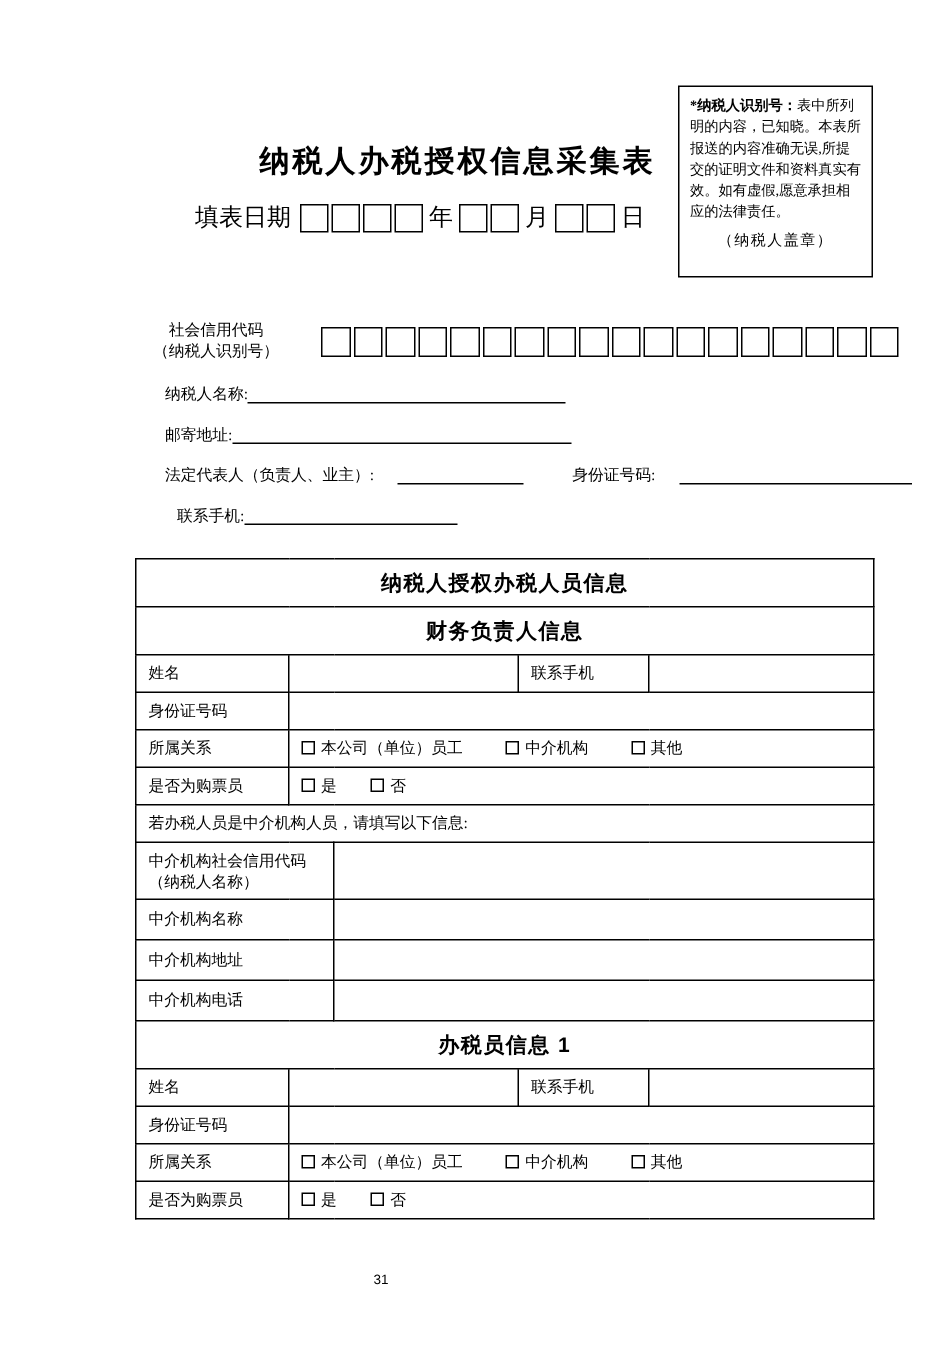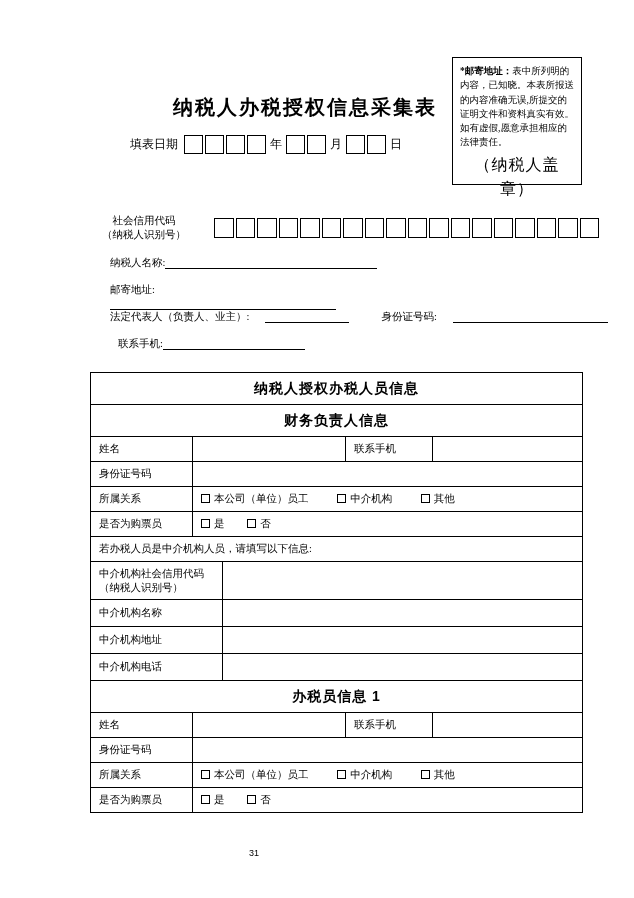--- a/index.html
+++ b/index.html
@@ -8,52 +8,52 @@
     width:634px; height:898px; position:relative;
     font-family:"Liberation Serif", serif; color:#000;
   }
 
   
   .decl-box{
     position:absolute; left:452px; top:57px; width:130px; height:128px;
     border:1px solid #000; padding:6px 7px; font-size:9.5px; line-height:1.5;
   }
   .decl-heading{ font-weight:bold; }
-  .decl-seal{ font-size:16px; text-align:center; margin-top:3px; letter-spacing:1px; }
+  .decl-seal{ font-size:10px; text-align:center; margin-top:3px; letter-spacing:1px; }
 
   
   .doc-title{
     position:absolute; left:80px; top:94px; width:450px; text-align:center;
     font-size:20px; font-weight:bold; letter-spacing:2px;
     font-family:"Liberation Sans", sans-serif;
   }
 
   
   .date-row{
     position:absolute; left:130px; top:135px; display:flex; align-items:center;
-    font-size:12px;
+    font-size:16px;
   }
   .date-row .lbl{ margin-right:6px; }
   .date-row .unit{ margin:0 4px 0 2px; }
   .box{
     display:inline-block; width:19px; height:19px;
     border:1px solid #000; margin-right:2px; background:#fff;
   }
 
   
   .code-row{ position:absolute; left:95px; top:214px; display:flex; align-items:center;gap:18px; }
   .code-label{ font-size:10.5px; line-height:1.35; text-align:center; width:98px; }
   .code-boxes{ display:flex; margin-left:3px; }
   .code-box{ width:19.5px; height:20px; border:1px solid #000; margin-right:2px; background:#fff; }
 
   
   .field-line{ position:absolute; display:flex; align-items:flex-start; font-size:10.5px; }
   .u-line{ display:inline-block; border-bottom:1px solid #000; height:13px; }
   .fl-name{ left:110px; top:256px; }
-  .fl-addr{ left:110px; top:283px;flex-direction:column; }
+  .fl-addr{ left:110px; top:283px; }
   .fl-legal{ left:110px; top:310px;gap:16px; }
   .fl-phone{ left:118px; top:337px; }
   .gap-l{ margin-left:16px; }
 
   
   .main-table{
     position:absolute; left:90px; top:372px; width:492px;
     border-collapse:collapse; font-size:10.5px; table-layout:fixed;
   }
   .main-table td{
@@ -74,21 +74,21 @@
 
   .page-number{
     position:absolute; left:0; top:848px; width:508px; text-align:center;
     font-size:9px; font-family:"Liberation Sans", sans-serif;
   }
 </style>
 </head>
 <body>
 
 <div class="decl-box">
-  <span class="decl-heading">*邮寄地址：</span><span>表中所列明的内容，已知晓。本表所报送的内容准确无误,所提交的证明文件和资料真实有效。如有虚假,愿意承担相应的法律责任。</span>
+  <span class="decl-heading">*纳税人识别号：</span><span>表中所列明的内容，已知晓。本表所报送的内容准确无误,所提交的证明文件和资料真实有效。如有虚假,愿意承担相应的法律责任。</span>
   <div class="decl-seal">（纳税人盖章）</div>
 </div>
 
 <div class="doc-title">纳税人办税授权信息采集表</div>
 
 <div class="date-row">
   <span class="lbl">填表日期</span>
   <span class="box"></span>
   <span class="box"></span>
   <span class="box"></span>
@@ -191,21 +191,21 @@
     <td colspan="4">
       <span class="opt-sm"><span class="checkbox"></span><span>是</span></span>
       <span class="opt-sm"><span class="checkbox"></span><span>否</span></span>
     </td>
   </tr>
 
   <tr style="height:25px">
     <td colspan="5">若办税人员是中介机构人员，请填写以下信息:</td>
   </tr>
   <tr style="height:38px">
-    <td colspan="2">中介机构社会信用代码（纳税人识别号）</td>
+    <td colspan="2">中介机构社会信用代码（纳税人名称）</td>
     <td colspan="3"></td>
   </tr>
   <tr style="height:27px">
     <td colspan="2">中介机构名称</td>
     <td colspan="3"></td>
   </tr>
   <tr style="height:27px">
     <td colspan="2">中介机构地址</td>
     <td colspan="3"></td>
   </tr>

